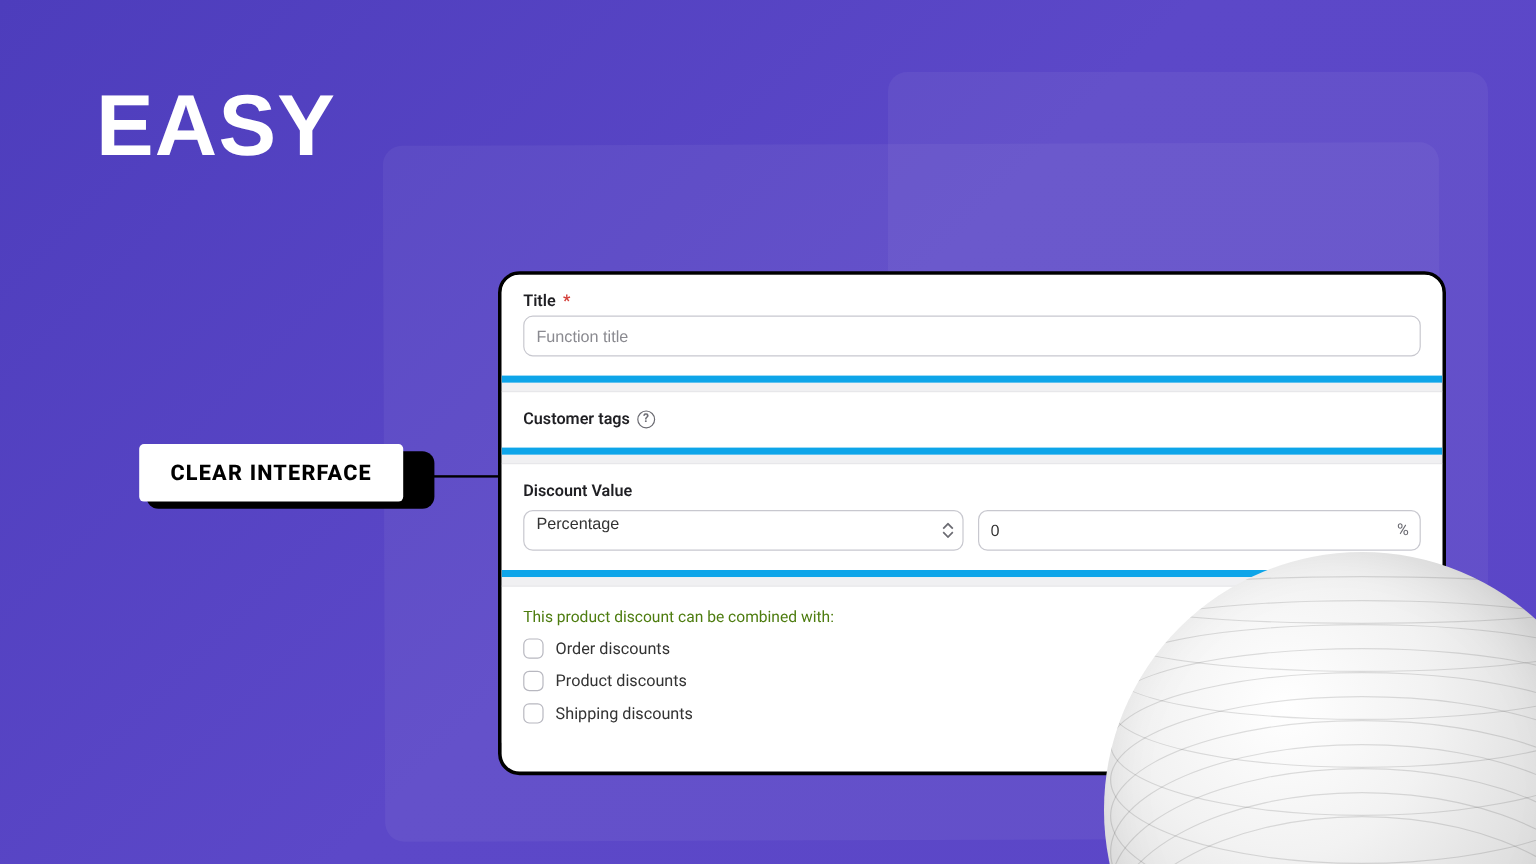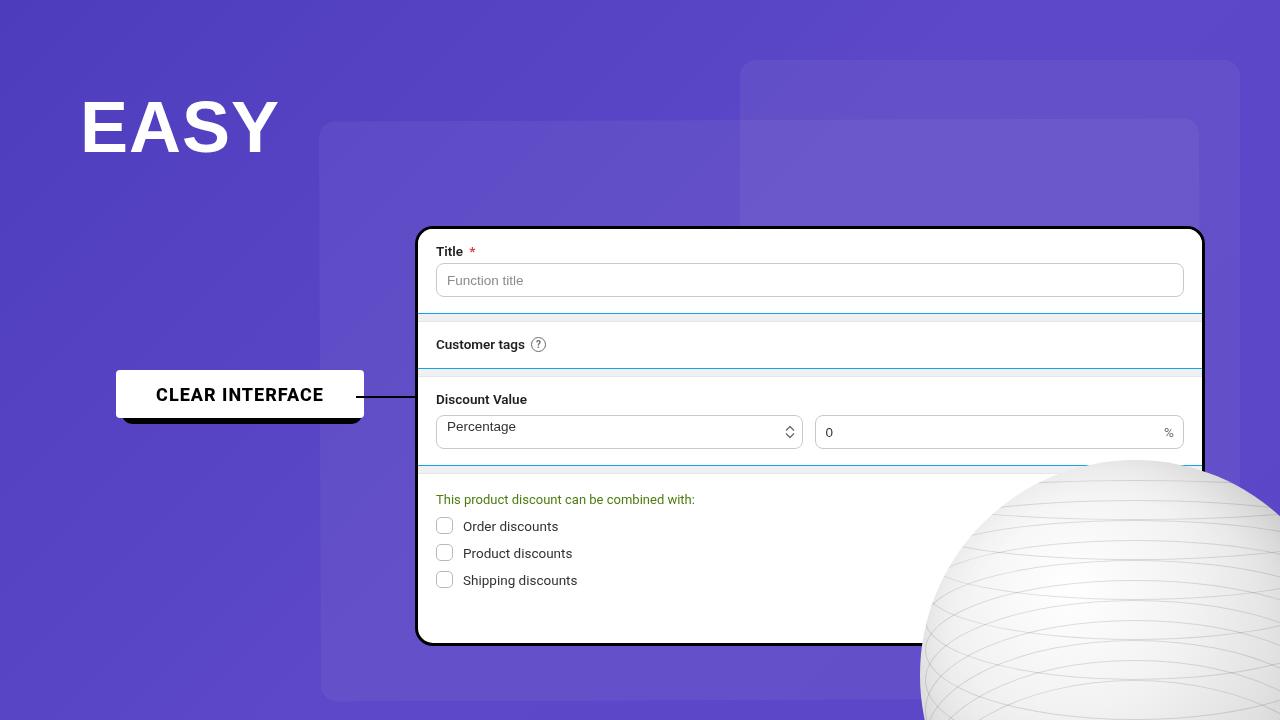--- a/index.html
+++ b/index.html
@@ -12,40 +12,40 @@
   
   .ghost1, .ghost2 {
     position: absolute;
     border-radius: 16px;
     background: rgba(255,255,255,0.05);
   }
   .ghost1 { left: 320px; top: 120px; width: 880px; height: 580px; transform: rotate(-0.2deg);}
   .ghost2 { left: 740px; top: 60px;  width: 500px; height: 440px; }
 
   .headline {
-    position: absolute; left: 80px; top: 92px;
+    position: absolute; left: 80px; top: 70px;
     color: #fff;
     font-weight: 900;
     font-size: 72px;
     line-height: 0.98;
     letter-spacing: 1px;
     font-family: "Arial Black", Arial, sans-serif;
   }
   .headline span { display:block; }
 
   
   .pill-wrap { position: absolute; left: 116px; top: 370px; }
   .pill-shadow {
     position: absolute; left: 6px; top: 6px;
     width: 240px; height: 48px;
     background: #000; border-radius: 10px;
   }
   .pill {
     position: relative;
-    width: 248px; height: 48px;
+    width: 220px; height: 48px;
     background: #fff; color: #000;
     border-radius: 4px;
     display: flex; align-items: center; justify-content: center;
     font-weight: 800; font-size: 18px; letter-spacing: 1px;
   }
   .connector {
     position: absolute;
     left: 356px; top: 396px;
     width: 142px; height: 2px; background: #000;
   }
@@ -59,21 +59,21 @@
     position: absolute;
     left: 415px; top: 226px;
     width: 790px; height: 420px;
     background: #fff;
     border: 3px solid #000;
     border-radius: 18px;
     overflow: hidden;
   }
   .section {
     padding: 14px 18px 16px 18px;
-    border-bottom: 1px solid #0ea5e9;
+    border-bottom: 6px solid #0ea5e9;
     background: #fff;
   }
   .gap { height: 8px; background: #f0f0f2; border-bottom: 1px solid #e5e5e8;}
   .lbl { font-size: 13.5px; font-weight: 600; color: #1f1f23; display:flex; align-items:center; gap:6px;}
   .req { color: #d43f3a; font-weight:700; }
   .sub { font-size: 13px; color: #4d7c0f; margin-top: 4px; }
   .input {
     margin-top: 4px;
     width: 100%; height: 34px;
     border: 1px solid #c8c8cf;

